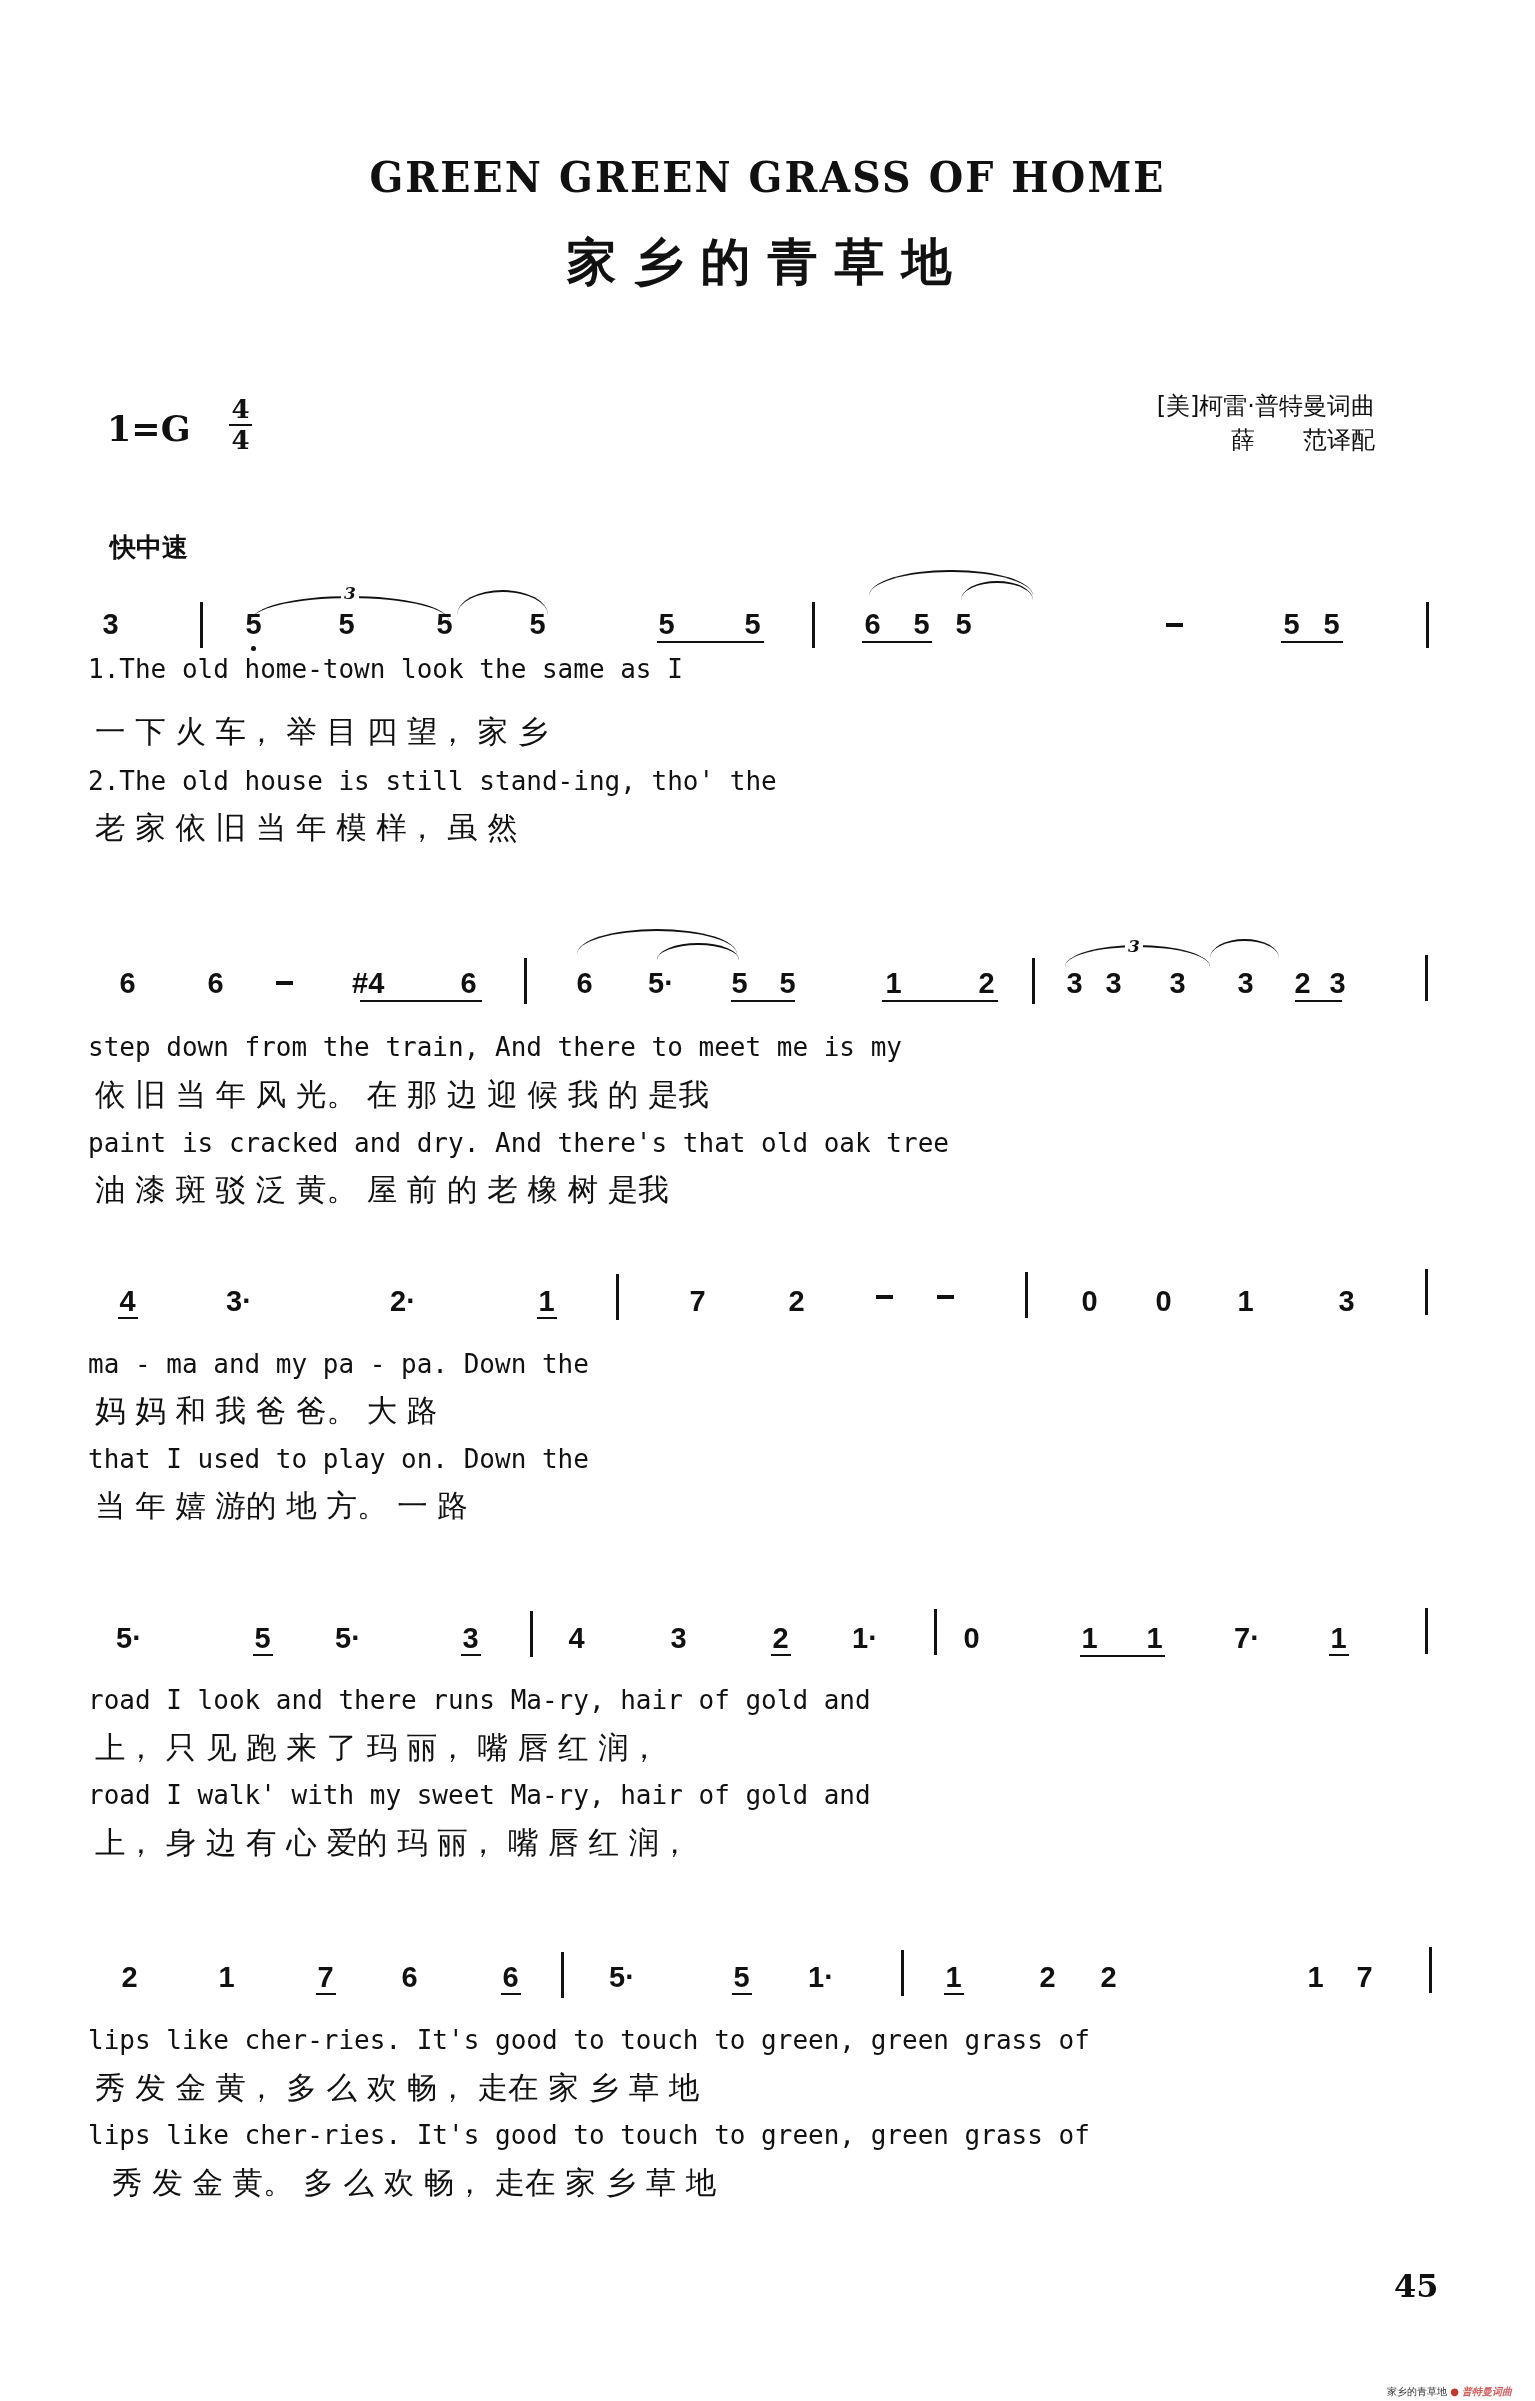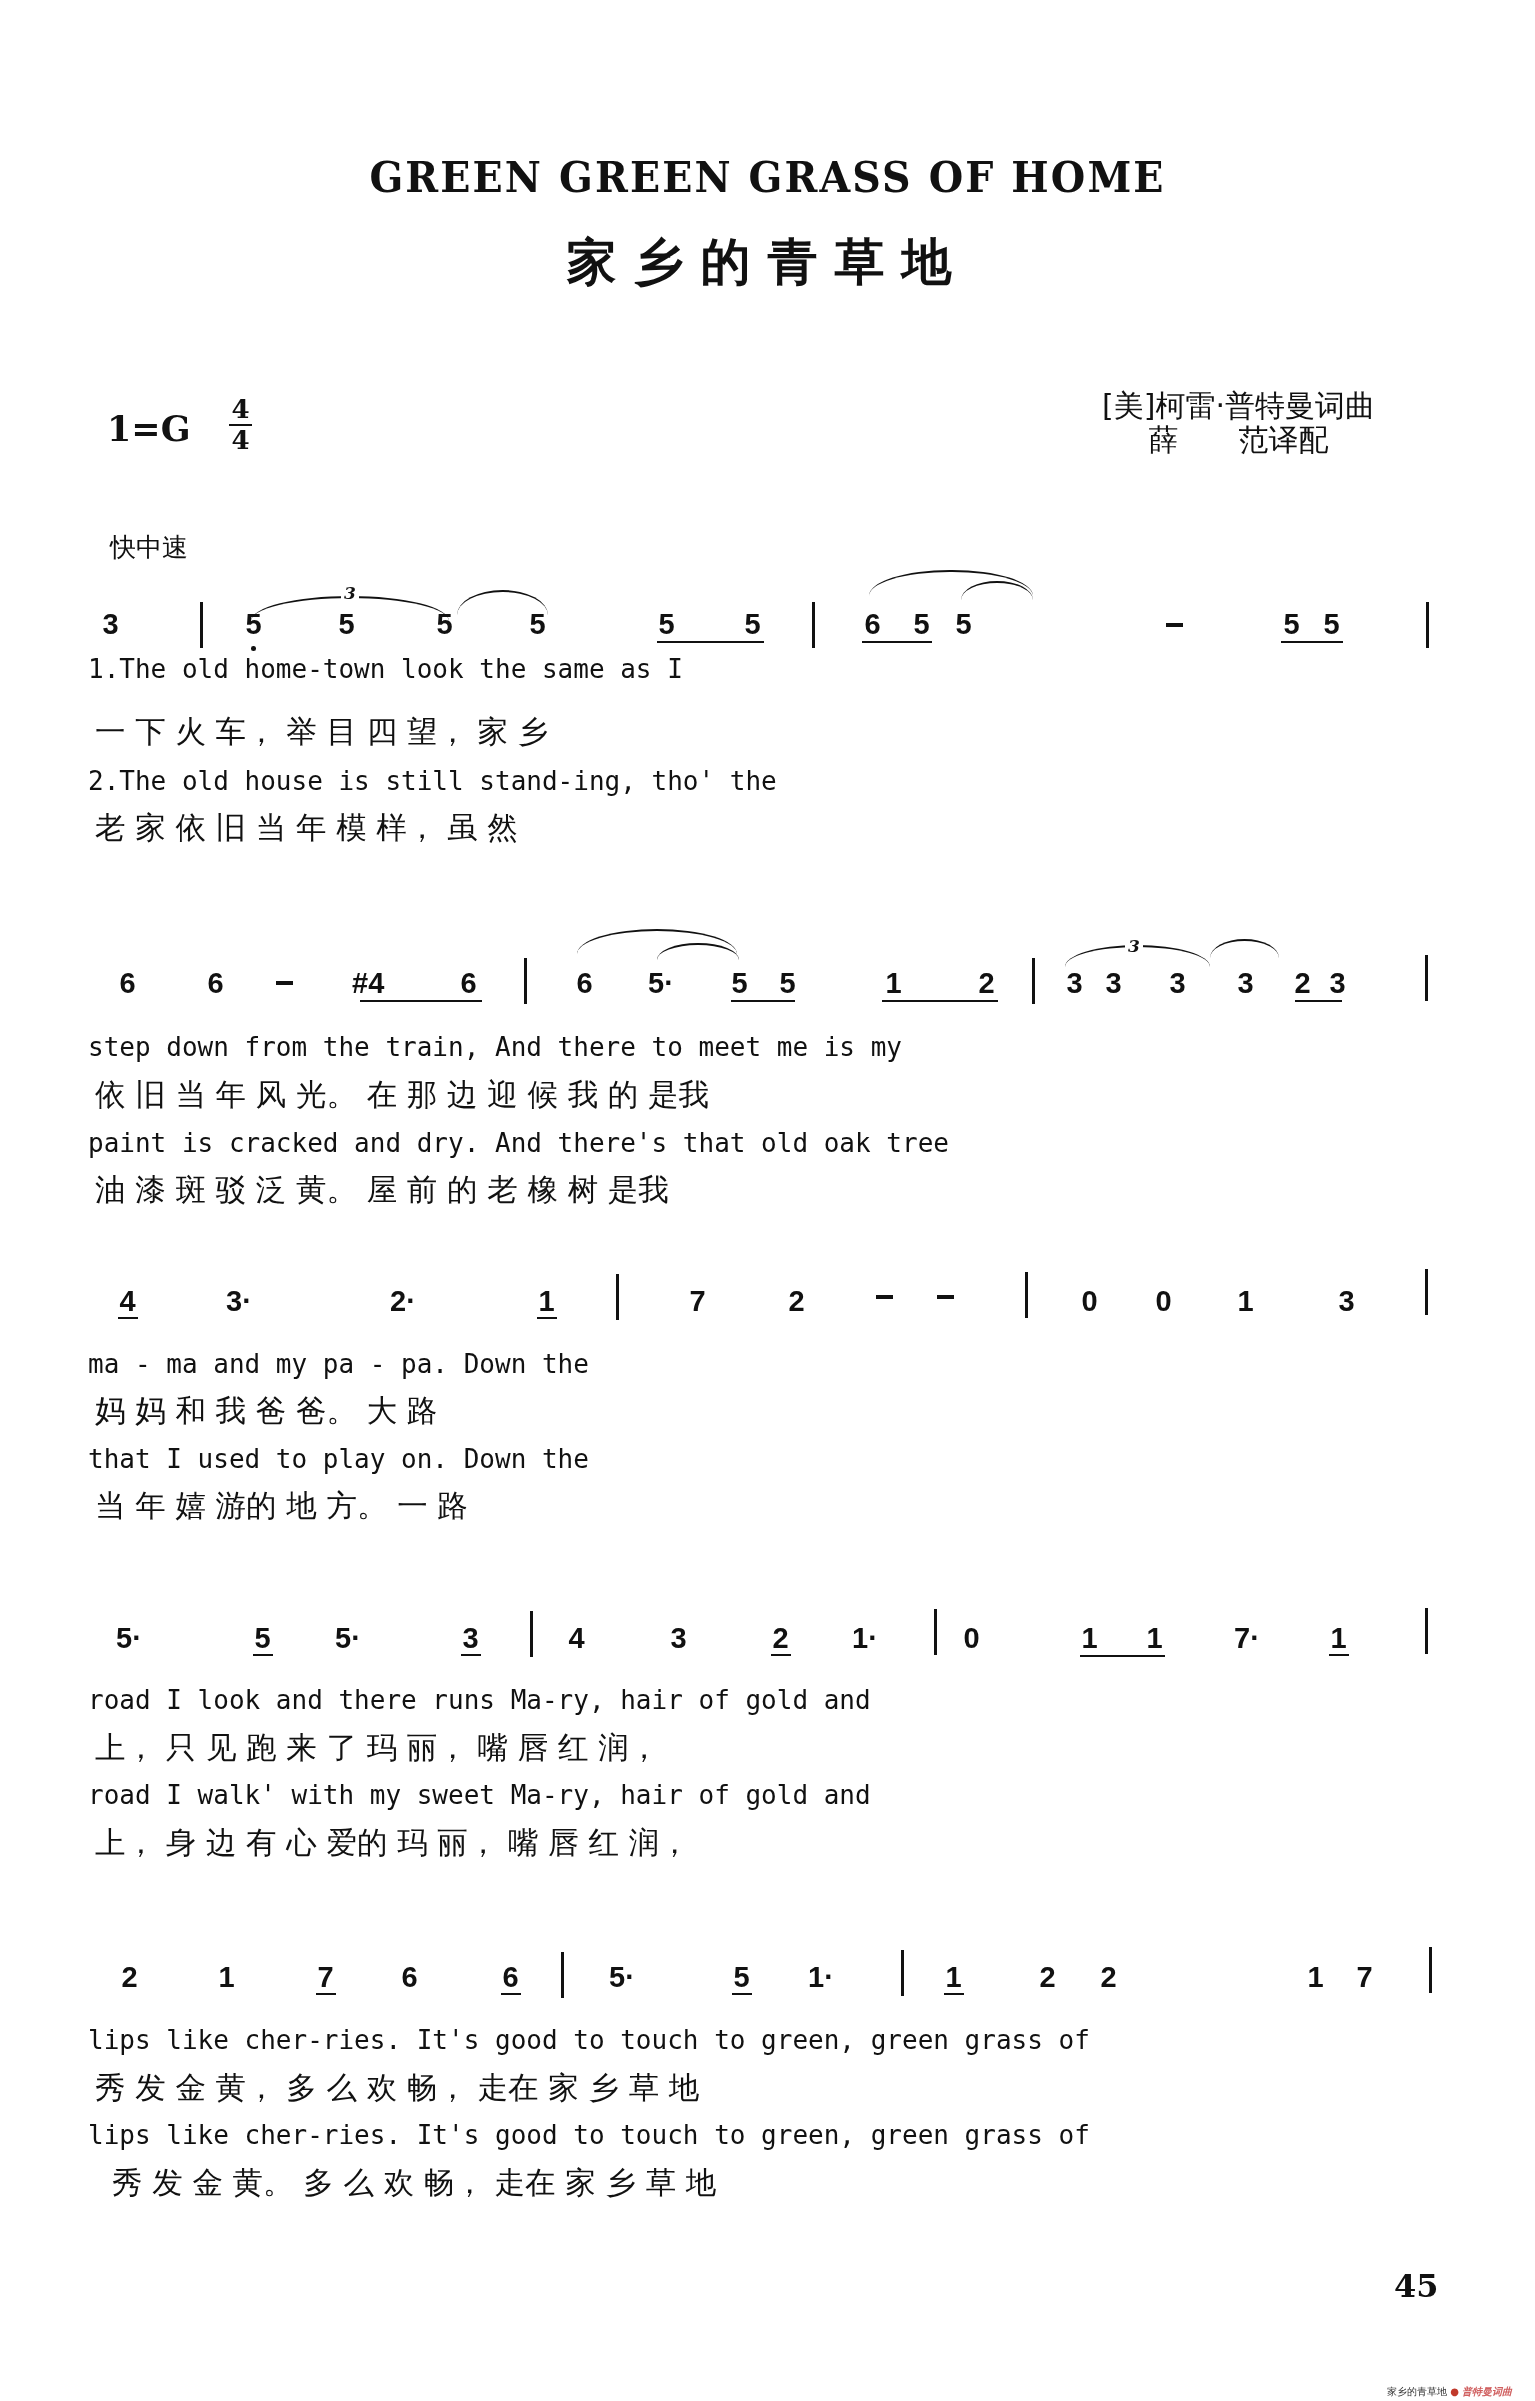--- a/index.html
+++ b/index.html
@@ -2,23 +2,23 @@
 <html style="font-size:12.2px"><head>
 <meta charset="utf-8">
 <style>
   html, body { margin:0; padding:0; background:#ffffff; }
   body { width:1535px; height:2401px; position:relative; overflow:hidden; color:#111; font-family:"DejaVu Sans", sans-serif; }
   .title-en { position:absolute; left:0; width:1535px; top:152px; text-align:center; font-family:"DejaVu Serif", serif; font-weight:bold; font-size:43px; letter-spacing:2.3px; transform:scaleX(0.92); }
   .title-zh { position:absolute; left:0; width:1535px; top:229px; text-align:center; font-family:"DejaVu Sans", sans-serif; font-weight:bold; font-size:50px; letter-spacing:17px; }
   .key { position:absolute; left:107px; top:408px; font-family:"DejaVu Serif", serif; font-weight:bold; font-size:35px; }
   .timesig { position:absolute; left:229px; top:396px; font-family:"DejaVu Serif", serif; font-weight:bold; font-size:26px; line-height:26px; text-align:center; width:23px; }
   .timesig .bar { display:block; height:2.3px; background:#111; margin:1.5px 0; }
-  .credit { position:absolute; right:160px; top:389px; font-size:30px; line-height:34px; text-align:center; }
+  .credit { position:absolute; right:160px; top:389px; font-size:24px; line-height:34px; text-align:right; }
   .credit .l2 { letter-spacing:0; }
-  .tempo { position:absolute; left:110px; top:530px; font-size:26px; font-weight:normal;text-align:right; }
+  .tempo { position:absolute; left:110px; top:530px; font-size:26px; font-weight:bold;text-align:right; }
   .note { position:absolute; font-family:"Liberation Sans", sans-serif; font-weight:bold; font-size:29px; width:23px; text-align:center; line-height:30.5px; }
   .note .dotb { position:absolute; left:9.1px; top:37px; width:4.6px; height:4.6px; background:#111; border-radius:50%; }
   .note.u1::after { content:""; position:absolute; left:1.5px; right:1.5px; top:30.5px; height:2.3px; background:#111; }
   .dash { position:absolute; width:17px; height:3.8px; background:#111; }
   .barline { position:absolute; width:3px; height:46px; background:#111; }
   .beam { position:absolute; height:2.3px; background:#111; }
   .arc { position:absolute; border-top:2.3px solid #111; border-radius:50% 50% 0 0 / 100% 100% 0 0; }
   .trip { position:absolute; font-family:"DejaVu Serif", serif; font-style:italic; font-size:17px; font-weight:bold; background:#fff; padding:0 3px; }
   .lyr { position:absolute; font-family:"DejaVu Sans Mono", monospace; font-size:26px; line-height:30.5px; white-space:pre; }
   .lyr-zh { position:absolute; font-family:"DejaVu Sans", sans-serif; font-size:30.5px; line-height:34px; white-space:pre; }

